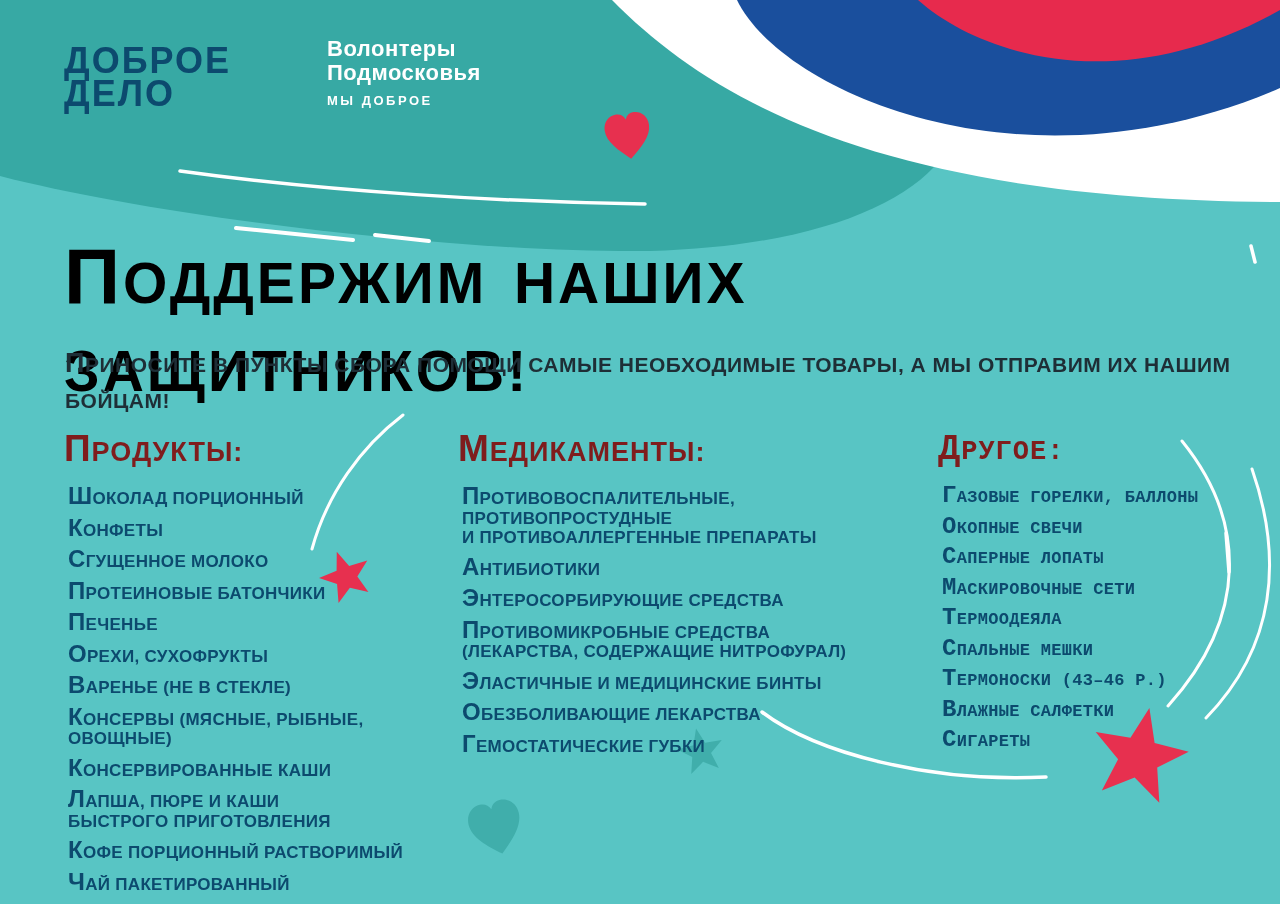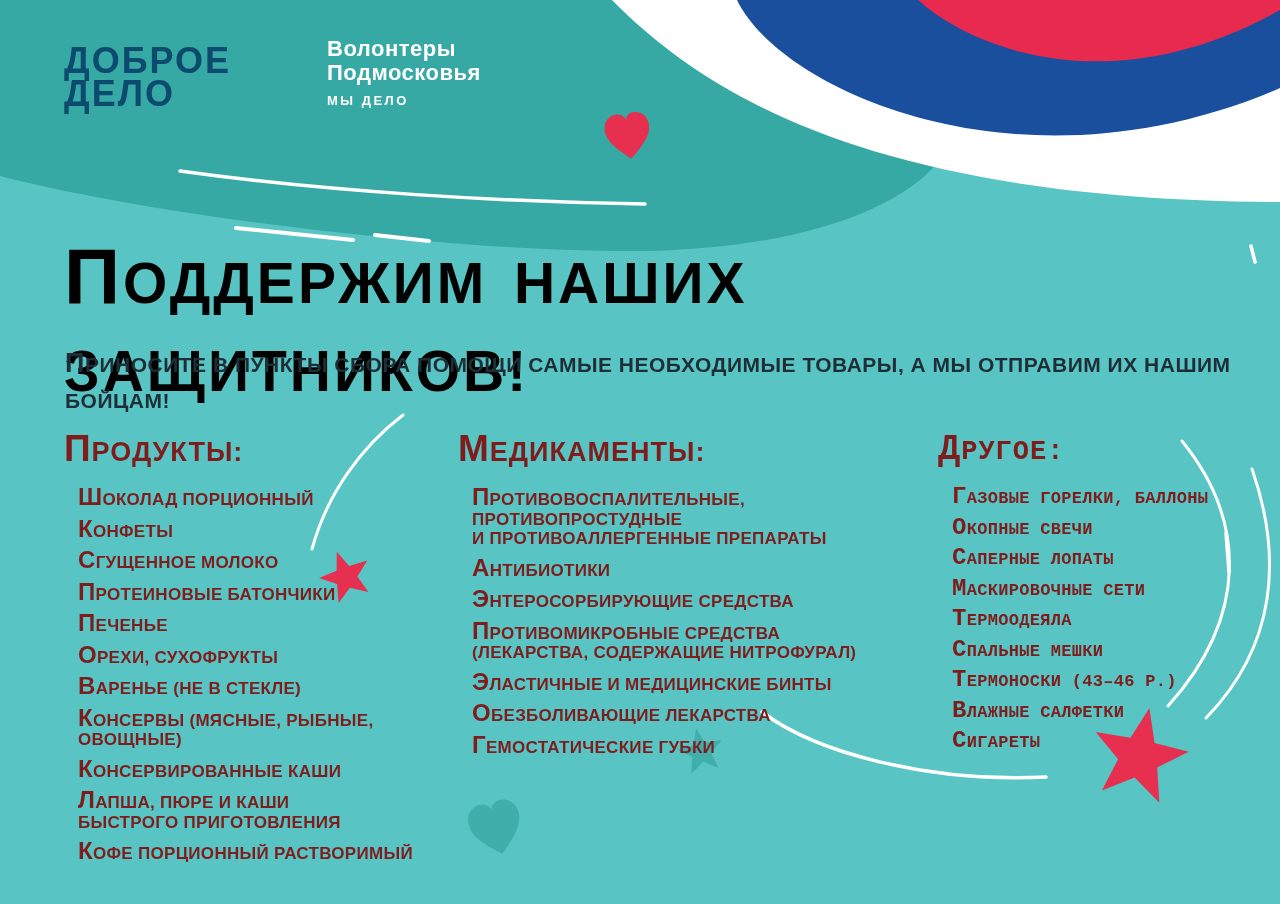--- a/index.html
+++ b/index.html
@@ -32,21 +32,21 @@
     letter-spacing:0.5px;text-transform:uppercase;
   }
   .subtitle::first-letter{font-size:27px;}
 
   .col{position:absolute;top:428px;}
   .col h2{
     margin:0 0 13px 0;color:#7f1d1d;font-weight:bold;font-size:27px;
     line-height:42px;letter-spacing:1px;text-transform:uppercase;
   }
   .col h2::first-letter{font-size:37px;}
-  .col ul{list-style:none;margin:14px;padding:0;color:#7f1d1d;}
+  .col ul{list-style:none;margin:4px;padding:0;color:#0c4a6e;}
   .col li{
     font-size:17px;font-weight:bold;line-height:19.5px;letter-spacing:0.3px;
     margin:0 0 9px 0;text-transform:uppercase;
   }
   .col li::first-letter{font-size:24px;}
   .col-products{left:64px;width:390px;}
   .col-meds{left:458px;width:465px;}
   .col-other{left:938px;width:335px;font-family:Liberation Mono, monospace;}
 </style>
 </head>
@@ -83,41 +83,42 @@
   </svg>
 
   <div class="content">
 
     <div class="logo"><span>ДОБРОЕ</span>
 <span>ДЕЛО</span></div>
 
     <div class="org">
       <div class="org-line">Волонтеры</div>
       <div class="org-line">Подмосковья</div>
-      <div class="tagline">МЫ ДЕЛО</div>
+      <div class="tagline">МЫ ДОБРОЕ</div>
     </div>
 
     <h1 class="title">Поддержим наших защитников!</h1>
 
     <p class="subtitle">Приносите в пункты сбора помощи самые необходимые товары, а мы отправим их нашим бойцам!</p>
 
     <section class="col col-products">
       <h2>Продукты:</h2>
       <ul>
           <li>Шоколад порционный</li>
           <li>Конфеты</li>
           <li>Сгущенное молоко</li>
           <li>Протеиновые батончики</li>
           <li>Печенье</li>
           <li>Орехи, сухофрукты</li>
           <li>Варенье (не в стекле)</li>
           <li>Консервы (мясные, рыбные, овощные)</li>
           <li>Консервированные каши</li>
           <li>Лапша, пюре и каши<br>быстрого приготовления</li>
           <li>Кофе порционный растворимый</li>
+          <li>Чай пакетированный</li>
         </ul>
     </section>
 
     <section class="col col-meds">
       <h2>Медикаменты:</h2>
       <ul>
           <li>Противовоспалительные, противопростудные<br>и противоаллергенные препараты</li>
           <li>Антибиотики</li>
           <li>Энтеросорбирующие средства</li>
           <li>Противомикробные средства<br>(лекарства, содержащие нитрофурал)</li>

